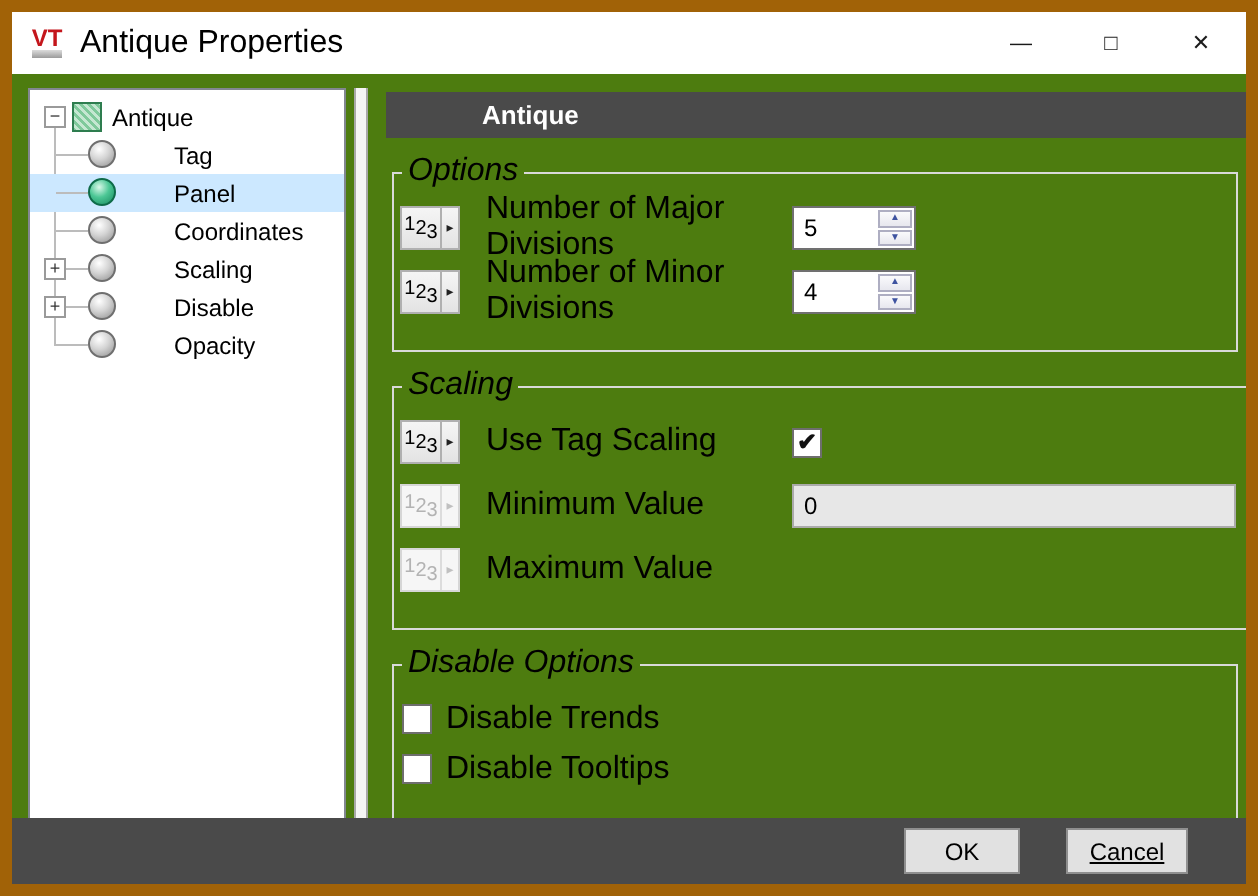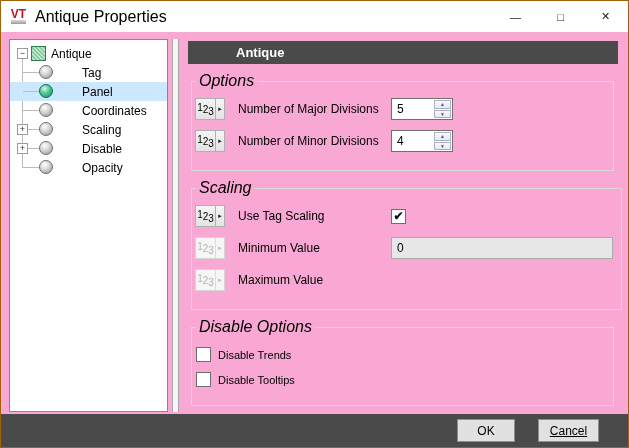--- a/index.html
+++ b/index.html
@@ -1,21 +1,21 @@
 <!DOCTYPE html>
 <html><head>
 <meta charset="utf-8">
 <style>
   * { box-sizing: border-box; margin: 0; padding: 0; }
   html, body { background: #ffffff; }
   body { font-family: "Liberation Sans", sans-serif; font-size: 12px; color: #000; }
 
   .window {
     position: relative; width: 629px; height: 448px;
-    border: 1px solid #a16207; background: #f9a8d4; overflow: hidden;
+    border: 6px solid #a16207; background: #4d7c0f; overflow: hidden;
   }
 
   
   .titlebar { position: absolute; top: 0; left: 0; right: 0; height: 31px;
     display: flex; align-items: center; background: #ffffff; }
   .logo { margin-left: 9px; display: flex; flex-direction: column; align-items: center; width: 17px; }
   .logo-text { color: #c4161c; font-weight: bold; font-size: 12px; line-height: 11px; letter-spacing: 0px; }
   .logo-bar { width: 15px; height: 4px; background: linear-gradient(#dcdcdc, #9b9b9b); }
   .title { margin-left: 8px; font-size: 16px; color: #000; }
   .winbtns { margin-left: auto; display: flex; height: 100%; }
@@ -68,37 +68,37 @@
   .num-digits { width: 19px; display: flex; align-items: center; justify-content: center;
     font-size: 10px; color: #000; }
   .num-digits .d1 { position: relative; top: -2px; }
   .num-digits .d3 { position: relative; top: 2px; }
   .num-arrow { width: 9px; border-left: 1px solid #b0b0b0; display: flex; align-items: center;
     justify-content: center; font-size: 7px; color: #222; }
   .num-btn.disabled { border-color: #d6d6d6; background: #f6f6f6; }
   .num-btn.disabled .num-digits { color: #b3b3b3; }
   .num-btn.disabled .num-arrow { color: #c0c0c0; border-left-color: #dcdcdc; }
 
-  .prow-label { margin-left: 13px; width: 153px; font-size: 12px; flex-shrink: 0; }
+  .prow-label { margin-left: 13px; width: 153px; font-size: 16px; flex-shrink: 0; }
 
   .spinner { display: flex; width: 62px; height: 22px; border: 1px solid #707070; background: #fff; }
   .spin-input { flex: 1; min-width: 0; border: none; outline: none;
     font: 12px "Liberation Sans", sans-serif; padding-left: 5px; background: transparent; }
   .spin-btns { width: 19px; display: flex; flex-direction: column; padding: 1px; gap: 1px; }
   .spin-btn { flex: 1; border: 1px solid #aeaec2; background: linear-gradient(#fafafc, #e7e7ee);
     font-size: 5px; color: #3e53a0; display: flex; align-items: center; justify-content: center; }
 
   .checkbox { width: 15px; height: 15px; border: 1px solid #6e6e6e; background: #fff;
     display: flex; align-items: center; justify-content: center; flex-shrink: 0; }
   .checkbox .mark { font-size: 12px; font-weight: bold; color: #111; line-height: 13px; }
 
   .text-field { width: 222px; height: 22px; border: 1px solid #ababab; background: #e7e7e7;
     display: flex; align-items: center; padding-left: 5px; font-size: 12px; color: #000; }
 
-  .clabel { margin-left: 7px; font-size: 11px; }
+  .clabel { margin-left: 7px; font-size: 16px; }
 
   
   .footer { position: absolute; left: 0; right: 0; bottom: 0; height: 33px; background: #4a4a4a;
     display: flex; align-items: center; justify-content: flex-end; }
   .btn { height: 23px; background: #e1e1e1; border: 1px solid #8f8f8f;
     font: 12px "Liberation Sans", sans-serif; display: flex; align-items: center;
     justify-content: center; cursor: default; }
   .btn-ok { width: 58px; margin-right: 23px; }
   .btn-cancel { width: 61px; margin-right: 29px; text-decoration: underline; }
 </style>

